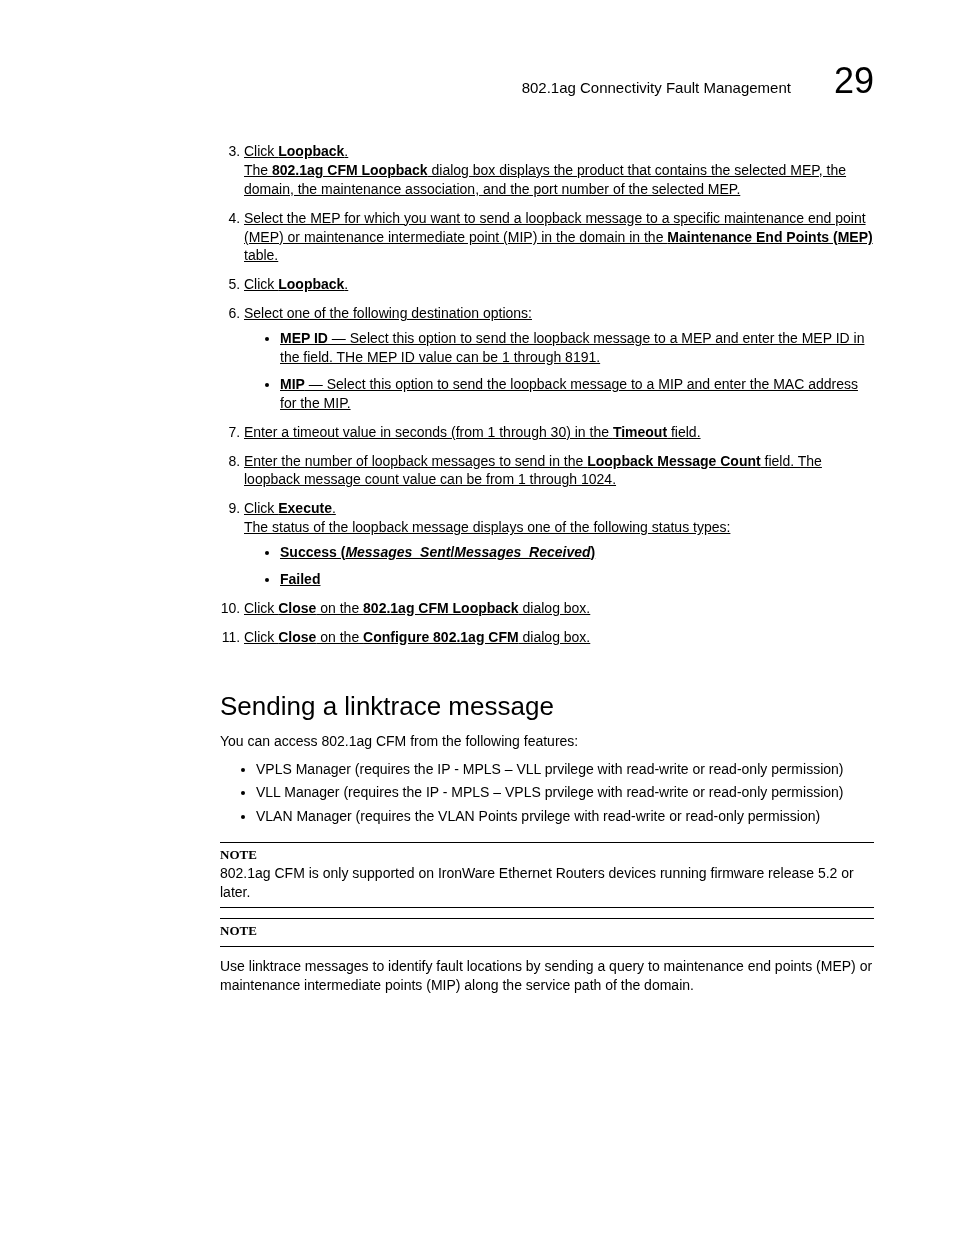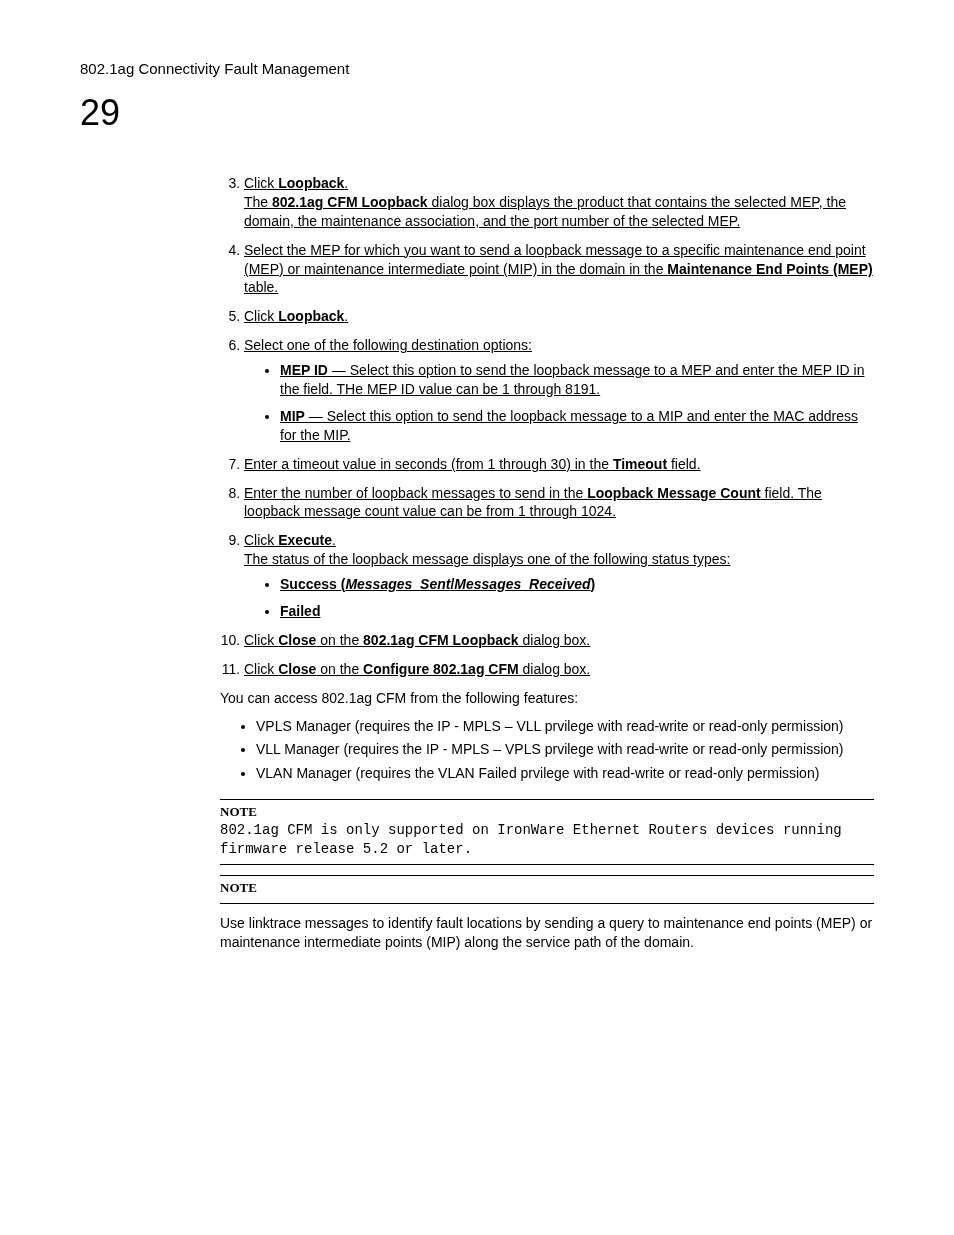--- a/index.html
+++ b/index.html
@@ -10,23 +10,22 @@
     color: #000;
     width: 954px;
   }
   .page {
     padding: 60px 80px 80px 80px;
   }
   .header {
     display: flex;
     justify-content: flex-end;
     align-items: baseline;
-    gap: 15px;
+    gap: 43px;
     margin-bottom: 40px;
-    flex-direction: column;
   }
   .header-title { font-size: 15px; }
   .header-num {
     font-family: "Helvetica Neue", Arial, sans-serif;
     font-size: 36px;
     font-weight: 400;
     font-stretch: condensed;
   }
   .content { margin-left: 140px; }
   ol.steps {
@@ -86,21 +85,20 @@
   .note-label {
     font-family: Liberation Serif, serif;
     font-weight: bold;
     font-size: 13px;
     margin-bottom: 1px;
     font-stretch: condensed;
   }
   .note-text {
     font-size: 14px;
     line-height: 1.35;
-    font-family: Liberation Mono, monospace;
   }
 </style>
 </head>
 <body>
 
 <div class="page">
 
   <div class="header">
     <span class="header-title">802.1ag Connectivity Fault Management</span>
     <span class="header-num">29</span>
@@ -151,27 +149,28 @@
       <li>
         <span><span>Click </span><b>Close</b><span> on the </span><b>802.1ag CFM Loopback</b><span> dialog box.</span></span>
       </li>
 
       <li>
         <span><span>Click </span><b>Close</b><span> on the </span><b>Configure 802.1ag CFM</b><span> dialog box.</span></span>
       </li>
 
     </ol>
 
+    <h2 class="section-heading">Sending a linktrace message</h2>
 
     <p class="para">You can access 802.1ag CFM from the following features:</p>
 
     <ul class="features">
       <li>VPLS Manager (requires the IP - MPLS – VLL prvilege with read-write or read-only permission)</li>
       <li>VLL Manager (requires the IP - MPLS – VPLS prvilege with read-write or read-only permission)</li>
-      <li>VLAN Manager (requires the VLAN Failed prvilege with read-write or read-only permission)</li>
+      <li>VLAN Manager (requires the VLAN Points prvilege with read-write or read-only permission)</li>
     </ul>
 
     <div class="note-block">
       <div class="note-label">NOTE</div>
       <div class="note-text">802.1ag CFM is only supported on IronWare Ethernet Routers devices running firmware release 5.2 or later.</div>
     </div>
 
     <div class="note-block">
       <div class="note-label">NOTE</div>
     </div>

